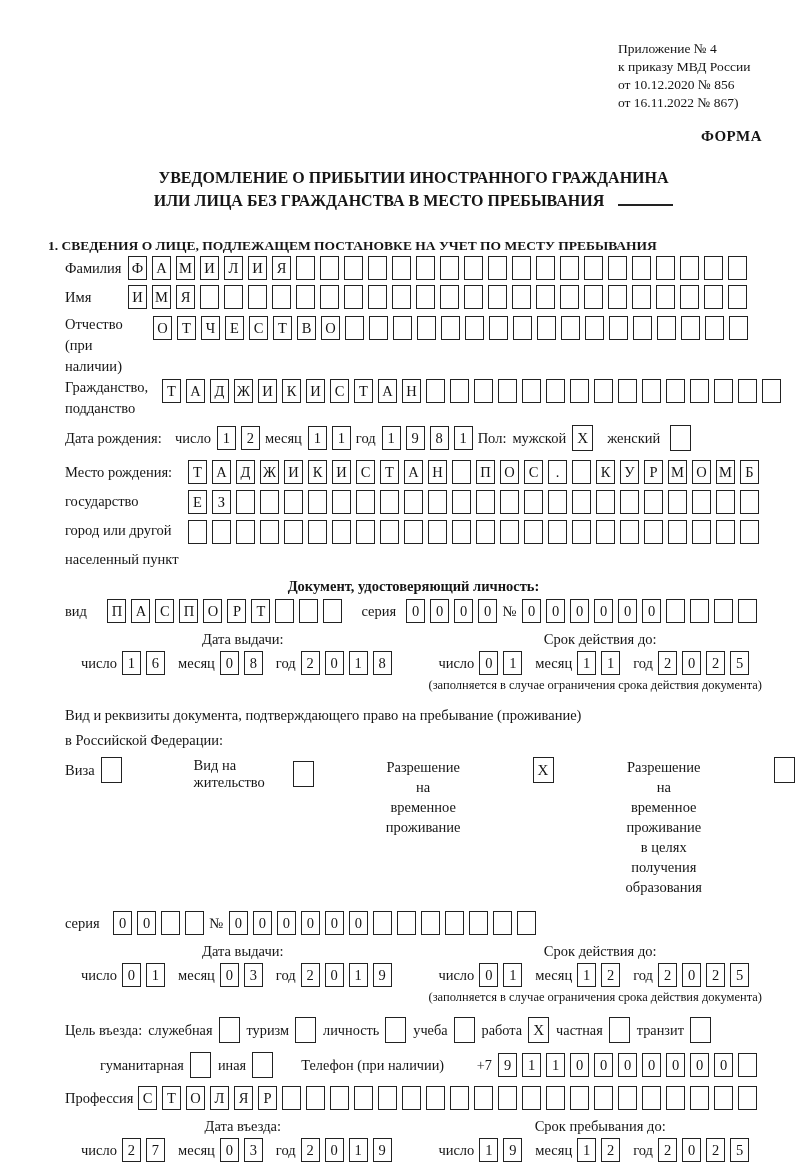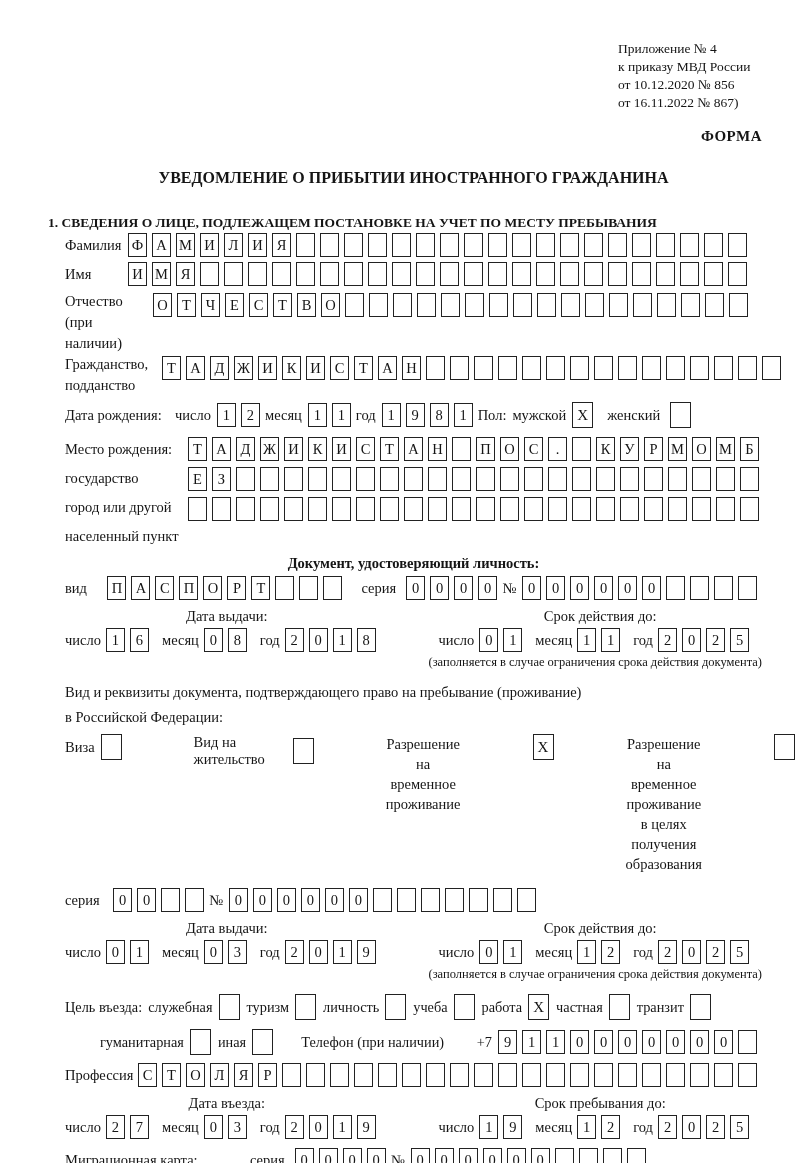--- a/index.html
+++ b/index.html
@@ -31,21 +31,21 @@
   .lblcol{font-size:14.5px;line-height:21px;flex:0 0 auto;}
   .w62{width:63px;flex:0 0 auto;}
   .w88{width:88px;flex:0 0 auto;}
   .w72{width:72px;flex:0 0 auto;}
   .mt2{margin-top:2px;}
 
   .gap6{width:6px;flex:0 0 auto;} .gap10{width:10px;flex:0 0 auto;} .gap14{width:14px;flex:0 0 auto;}
 
   
   .datepair{display:flex;margin-top:8px;}
-  .dgroup{flex:0 0 auto;}
+  .dgroup{flex:0 0 auto;margin-left:16px;}
   .dhead{text-align:center;font-size:14.5px;margin-bottom:3px;}
   .drow{display:flex;align-items:center;font-size:14.5px;}
   .drow .lbl{margin-right:5px;}
   .drow .cells{margin-right:8px;}
   .note{font-size:12.5px;text-align:right;margin-top:3px;}
 
   .center-bold{text-align:center;font-weight:bold;font-size:14.5px;margin-top:10px;}
   .intro{font-size:14.5px;line-height:25px;margin-top:10px;}
 
   .permit-row{display:flex;align-items:flex-start;margin-top:4px;font-size:14.5px;gap:36px;}
@@ -63,20 +63,21 @@
   <div class="hdr">
     <div>Приложение № 4</div>
     <div>к приказу МВД России</div>
     <div>от 10.12.2020 № 856</div>
     <div>от 16.11.2022 № 867)</div>
   </div>
   <div class="forma">ФОРМА</div>
 
   <div class="title">
     <div>УВЕДОМЛЕНИЕ О ПРИБЫТИИ ИНОСТРАННОГО ГРАЖДАНИНА</div>
+    <div><span>ИЛИ ЛИЦА БЕЗ ГРАЖДАНСТВА В МЕСТО ПРЕБЫВАНИЯ</span><span class="blank-line"></span></div>
   </div>
 
   <div class="sec-head">1. СВЕДЕНИЯ О ЛИЦЕ, ПОДЛЕЖАЩЕМ ПОСТАНОВКЕ НА УЧЕТ ПО МЕСТУ ПРЕБЫВАНИЯ</div>
 
   <div class="frow" style="margin-top:2px;">
     <span class="lbl w62">Фамилия</span>
     <span class="cells">
         <span class="box">Ф</span>
         <span class="box">А</span>
         <span class="box">М</span>

